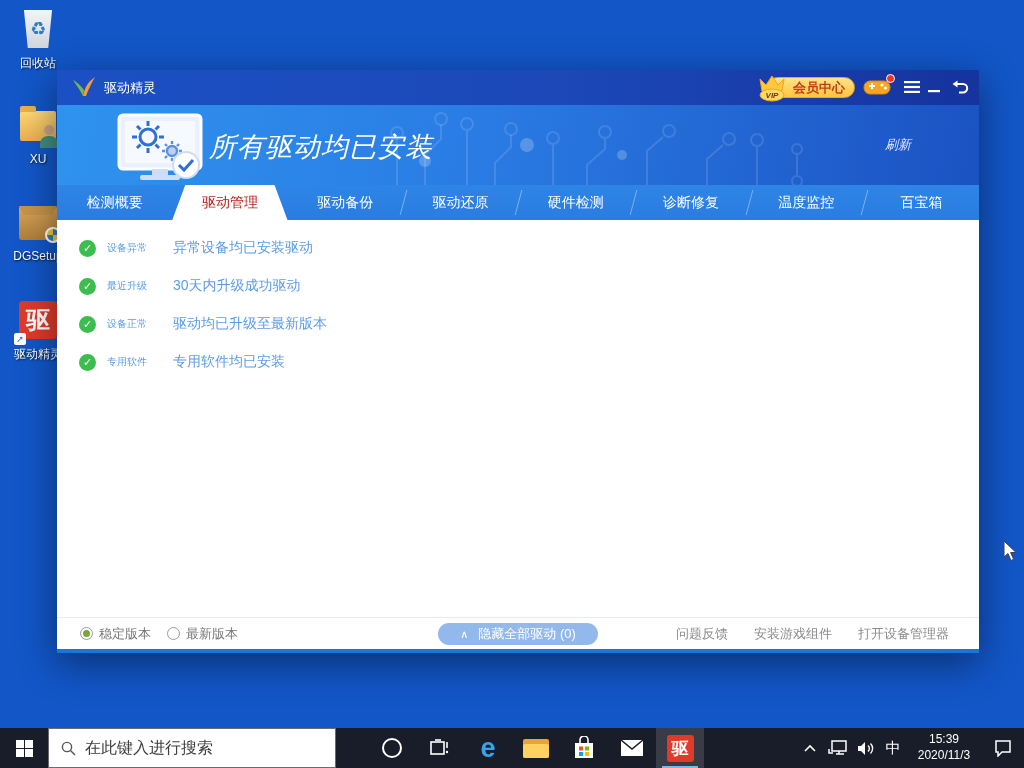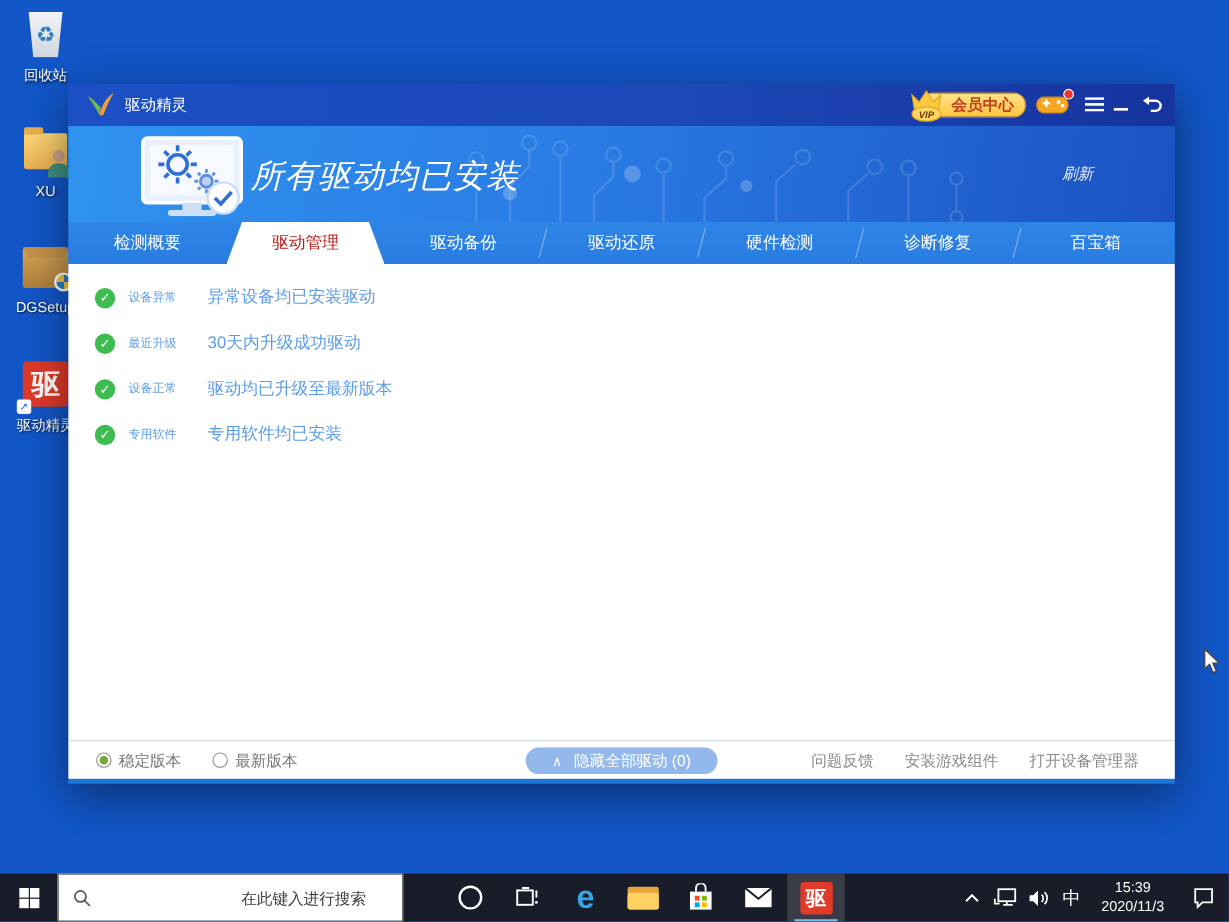--- a/index.html
+++ b/index.html
@@ -83,43 +83,43 @@
   .content { height:397px; background:#fff; padding:9px 0 0 22px; }
   .srow { height:38px; display:flex; align-items:center; }
   .chk { width:17px; height:17px; border-radius:50%; background:#3dbd4f; color:#fff;
          font-size:11px; font-weight:bold; display:flex; align-items:center; justify-content:center;
          margin-right:11px; }
   .stitle { color:#5b9ce8; font-size:10px; margin-right:26px; }
   .sdesc  { color:#5b9ce8; font-size:14px; }
 
   .wfooter { height:32px; background:#fff; border-top:1px solid #eaeaea; position:relative;
              display:flex; align-items:center; }
-  .radios { display:flex; align-items:center; margin-left:23px; gap:26px; }
+  .radios { display:flex; align-items:center; margin-left:23px; gap:16px; }
   .radio { display:flex; align-items:center; gap:6px; cursor:pointer; }
   .rdot { width:13px; height:13px; border-radius:50%; border:1px solid #9a9a9a; background:#fff;
           display:flex; align-items:center; justify-content:center; }
   .rdot.on::after { content:""; width:7px; height:7px; border-radius:50%; background:#76a832; }
   .rlbl { color:#777; font-size:13px; }
   .hidebtn { position:absolute; left:50%; transform:translateX(-50%); top:5px; width:160px;
              height:22px; border-radius:12px; background:#93b9ec; color:#fff; font-size:13px;
              border:none; display:flex; align-items:center; justify-content:center; gap:10px;
              cursor:pointer; }
   .hidebtn .chev { font-size:11px; }
   .flinks { position:absolute; right:30px; display:flex; gap:26px; }
   .flink { color:#8b8b8b; font-size:13px; cursor:pointer; }
   .bottom-edge { height:4px; background:#1878d8; }
 
   
   .taskbar { position:absolute; left:0; bottom:0; width:1024px; height:40px; background:#191d29;
              z-index:10; display:flex; align-items:stretch; }
   .startbtn { width:48px; display:flex; align-items:center; justify-content:center; cursor:pointer; }
   .searchbox { width:288px; background:#fff; border:1px solid #6b6b6b; display:flex;
                align-items:center; padding-left:12px; gap:9px; }
-  .searchbox input { border:none; outline:none; font-size:13px; color:#0c4a6e; width:220px;
-                     font-family:inherit; background:transparent;text-align:right; }
+  .searchbox input { border:none; outline:none; font-size:16px; color:#0c4a6e; width:220px;
+                     font-family:inherit; background:transparent; }
   .searchbox input::placeholder { color:#3c3c3c; opacity:1; }
   .tb-apps { display:flex; margin-left:32px; }
   .tbapp { width:48px; display:flex; align-items:center; justify-content:center; cursor:pointer; }
   .tbapp.active-app { background:rgba(255,255,255,.14); position:relative; }
   .tbapp.active-app::after { content:""; position:absolute; left:6px; right:6px; bottom:0;
                              height:2px; background:#76b9ed; }
   .edge-e { color:#35a5e8; font-size:27px; font-weight:bold; line-height:1; }
   .tfold { width:26px; height:19px; position:relative; }
   .tfold .back { position:absolute; inset:0; background:#e8a33d; border-radius:2px; }
   .tfold .front { position:absolute; left:0; right:0; bottom:0; height:14px; background:#ffd160;
@@ -275,20 +275,21 @@
     <div class="refresh">刷新</div>
   </div>
 
   <div class="tabbar">
     <div class="tab">检测概要</div>
     <div class="tab active">驱动管理</div>
     <div class="tab">驱动备份</div>
     <div class="tab sep">驱动还原</div>
     <div class="tab sep">硬件检测</div>
     <div class="tab sep">诊断修复</div>
+    <div class="tab sep">温度监控</div>
     <div class="tab sep">百宝箱</div>
   </div>
 
   <div class="content">
     <div class="srow">
       <div class="chk">✓</div>
       <span class="stitle">设备异常</span>
       <span class="sdesc">异常设备均已安装驱动</span>
     </div>
     <div class="srow">

